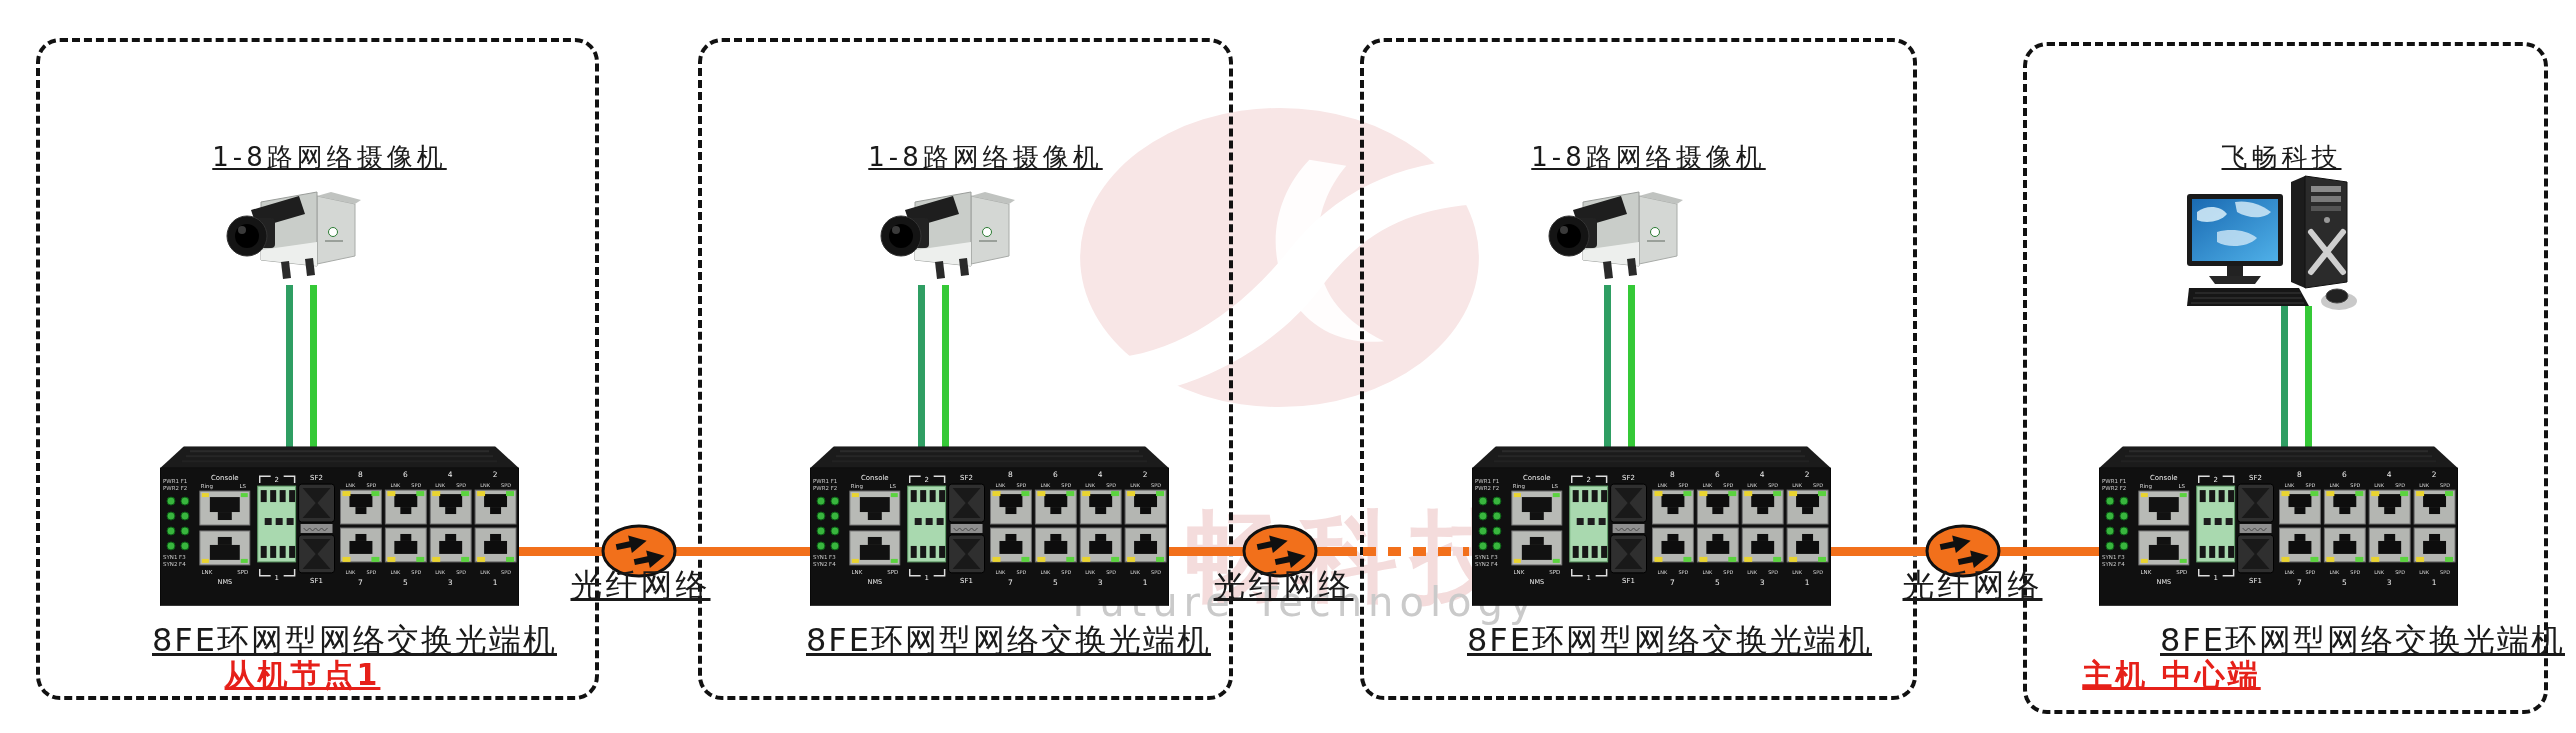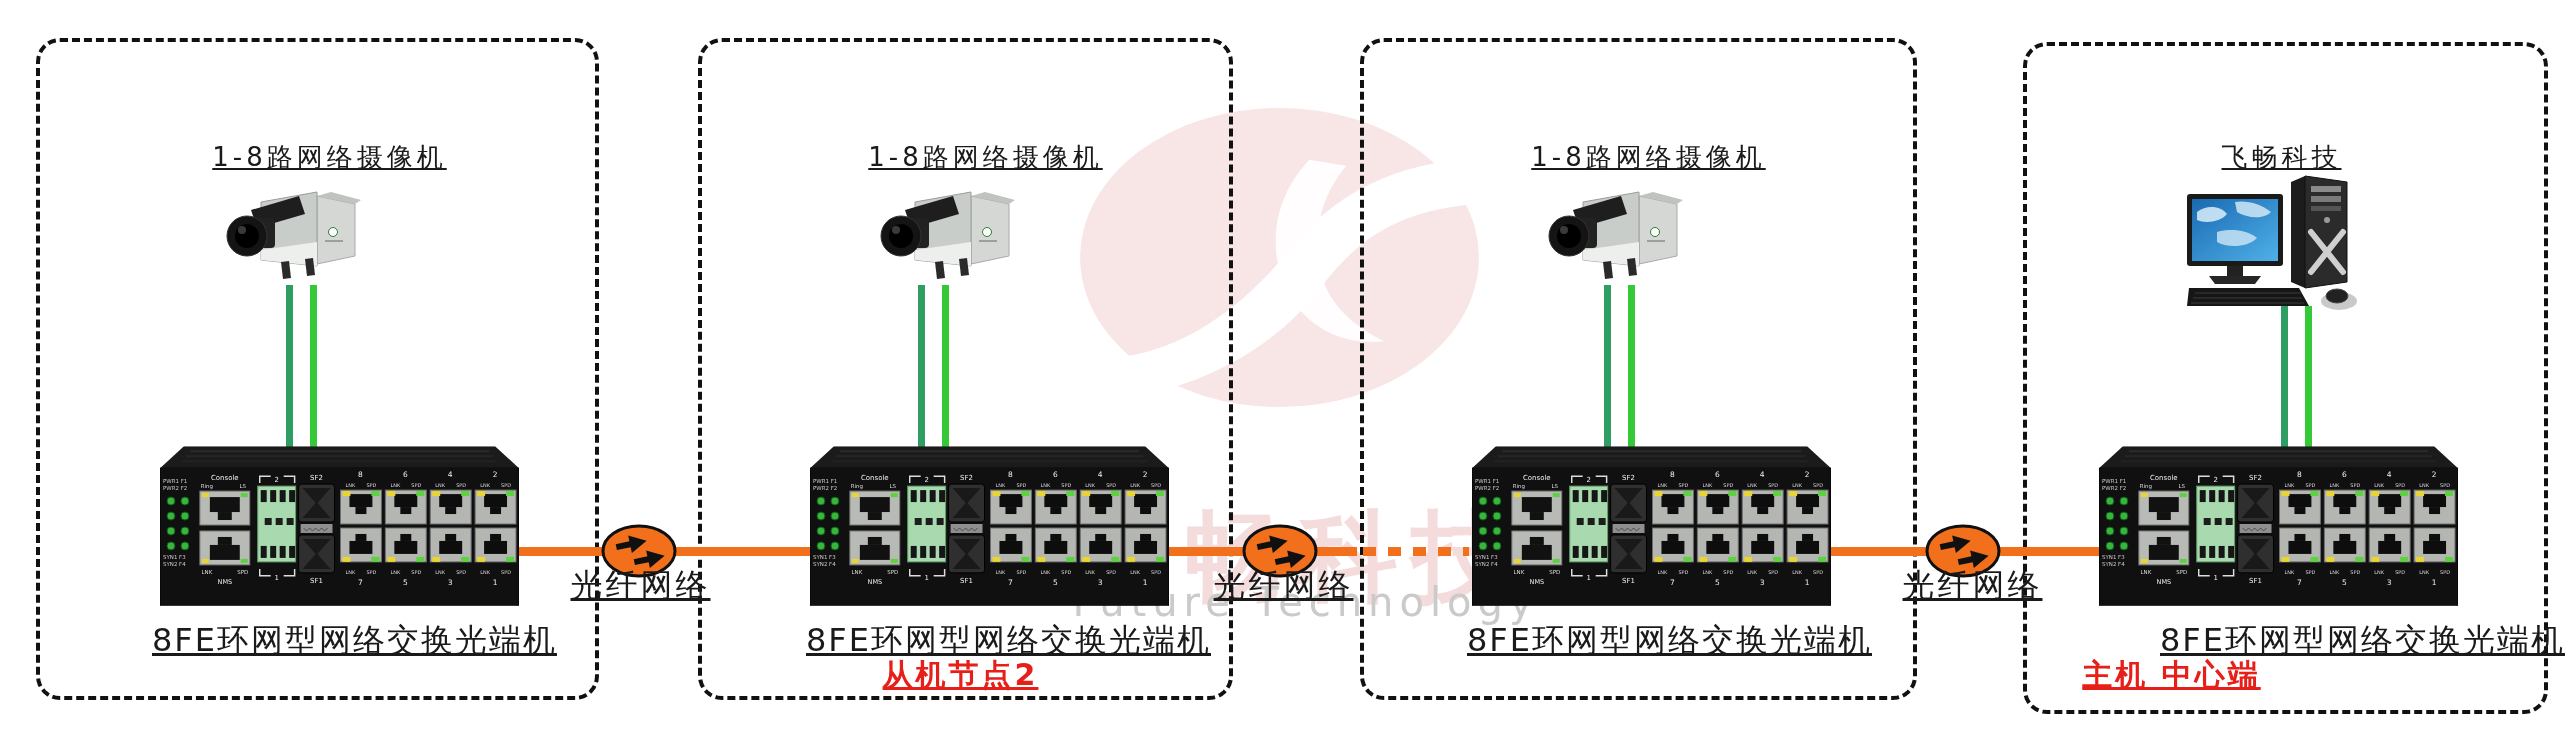--- a/index.html
+++ b/index.html
@@ -214,37 +214,37 @@
   <div class="lbl cam-title" style="left:180px;">1-8路网络摄像机</div>
   <svg class="dev" style="left:221px;top:180px;" width="146" height="106" viewBox="0 0 146 106">
       <use href="#sym-camera"></use>
     </svg>
   <div class="cable dark" style="left:286px;top:285px;height:176px;"></div>
   <div class="cable bright" style="left:310px;top:285px;height:176px;"></div>
   <svg class="dev" style="left:160px;top:446px;" width="359" height="160" viewBox="0 0 360 160">
       <use href="#sym-switch"></use>
     </svg>
   <div class="lbl dev-title" style="left:152px;">8FE环网型网络交换光端机</div>
+  <div class="lbl node-lbl" style="left:153px;">从机节点1</div>
 
   <svg class="icon" style="left:599px;top:522px;" width="80" height="58" viewBox="0 0 80 58">
       <use href="#sym-fiber"></use>
     </svg>
   <div class="lbl fiber-lbl" style="left:521px;">光纤网络</div>
 
   <div class="lbl cam-title" style="left:836px;">1-8路网络摄像机</div>
   <svg class="dev" style="left:875px;top:180px;" width="146" height="106" viewBox="0 0 146 106">
       <use href="#sym-camera"></use>
     </svg>
   <div class="cable dark" style="left:918px;top:285px;height:176px;"></div>
   <div class="cable bright" style="left:942px;top:285px;height:176px;"></div>
   <svg class="dev" style="left:810px;top:446px;" width="359" height="160" viewBox="0 0 360 160">
       <use href="#sym-switch"></use>
     </svg>
   <div class="lbl dev-title" style="left:806px;">8FE环网型网络交换光端机</div>
-  <div class="lbl node-lbl" style="left:811px;">从机节点2</div>
 
   <svg class="icon" style="left:1240px;top:522px;" width="80" height="58" viewBox="0 0 80 58">
       <use href="#sym-fiber"></use>
     </svg>
   <div class="lbl fiber-lbl" style="left:1164px;">光纤网络</div>
 
   <div class="lbl cam-title" style="left:1499px;">1-8路网络摄像机</div>
   <svg class="dev" style="left:1543px;top:180px;" width="146" height="106" viewBox="0 0 146 106">
       <use href="#sym-camera"></use>
     </svg>

